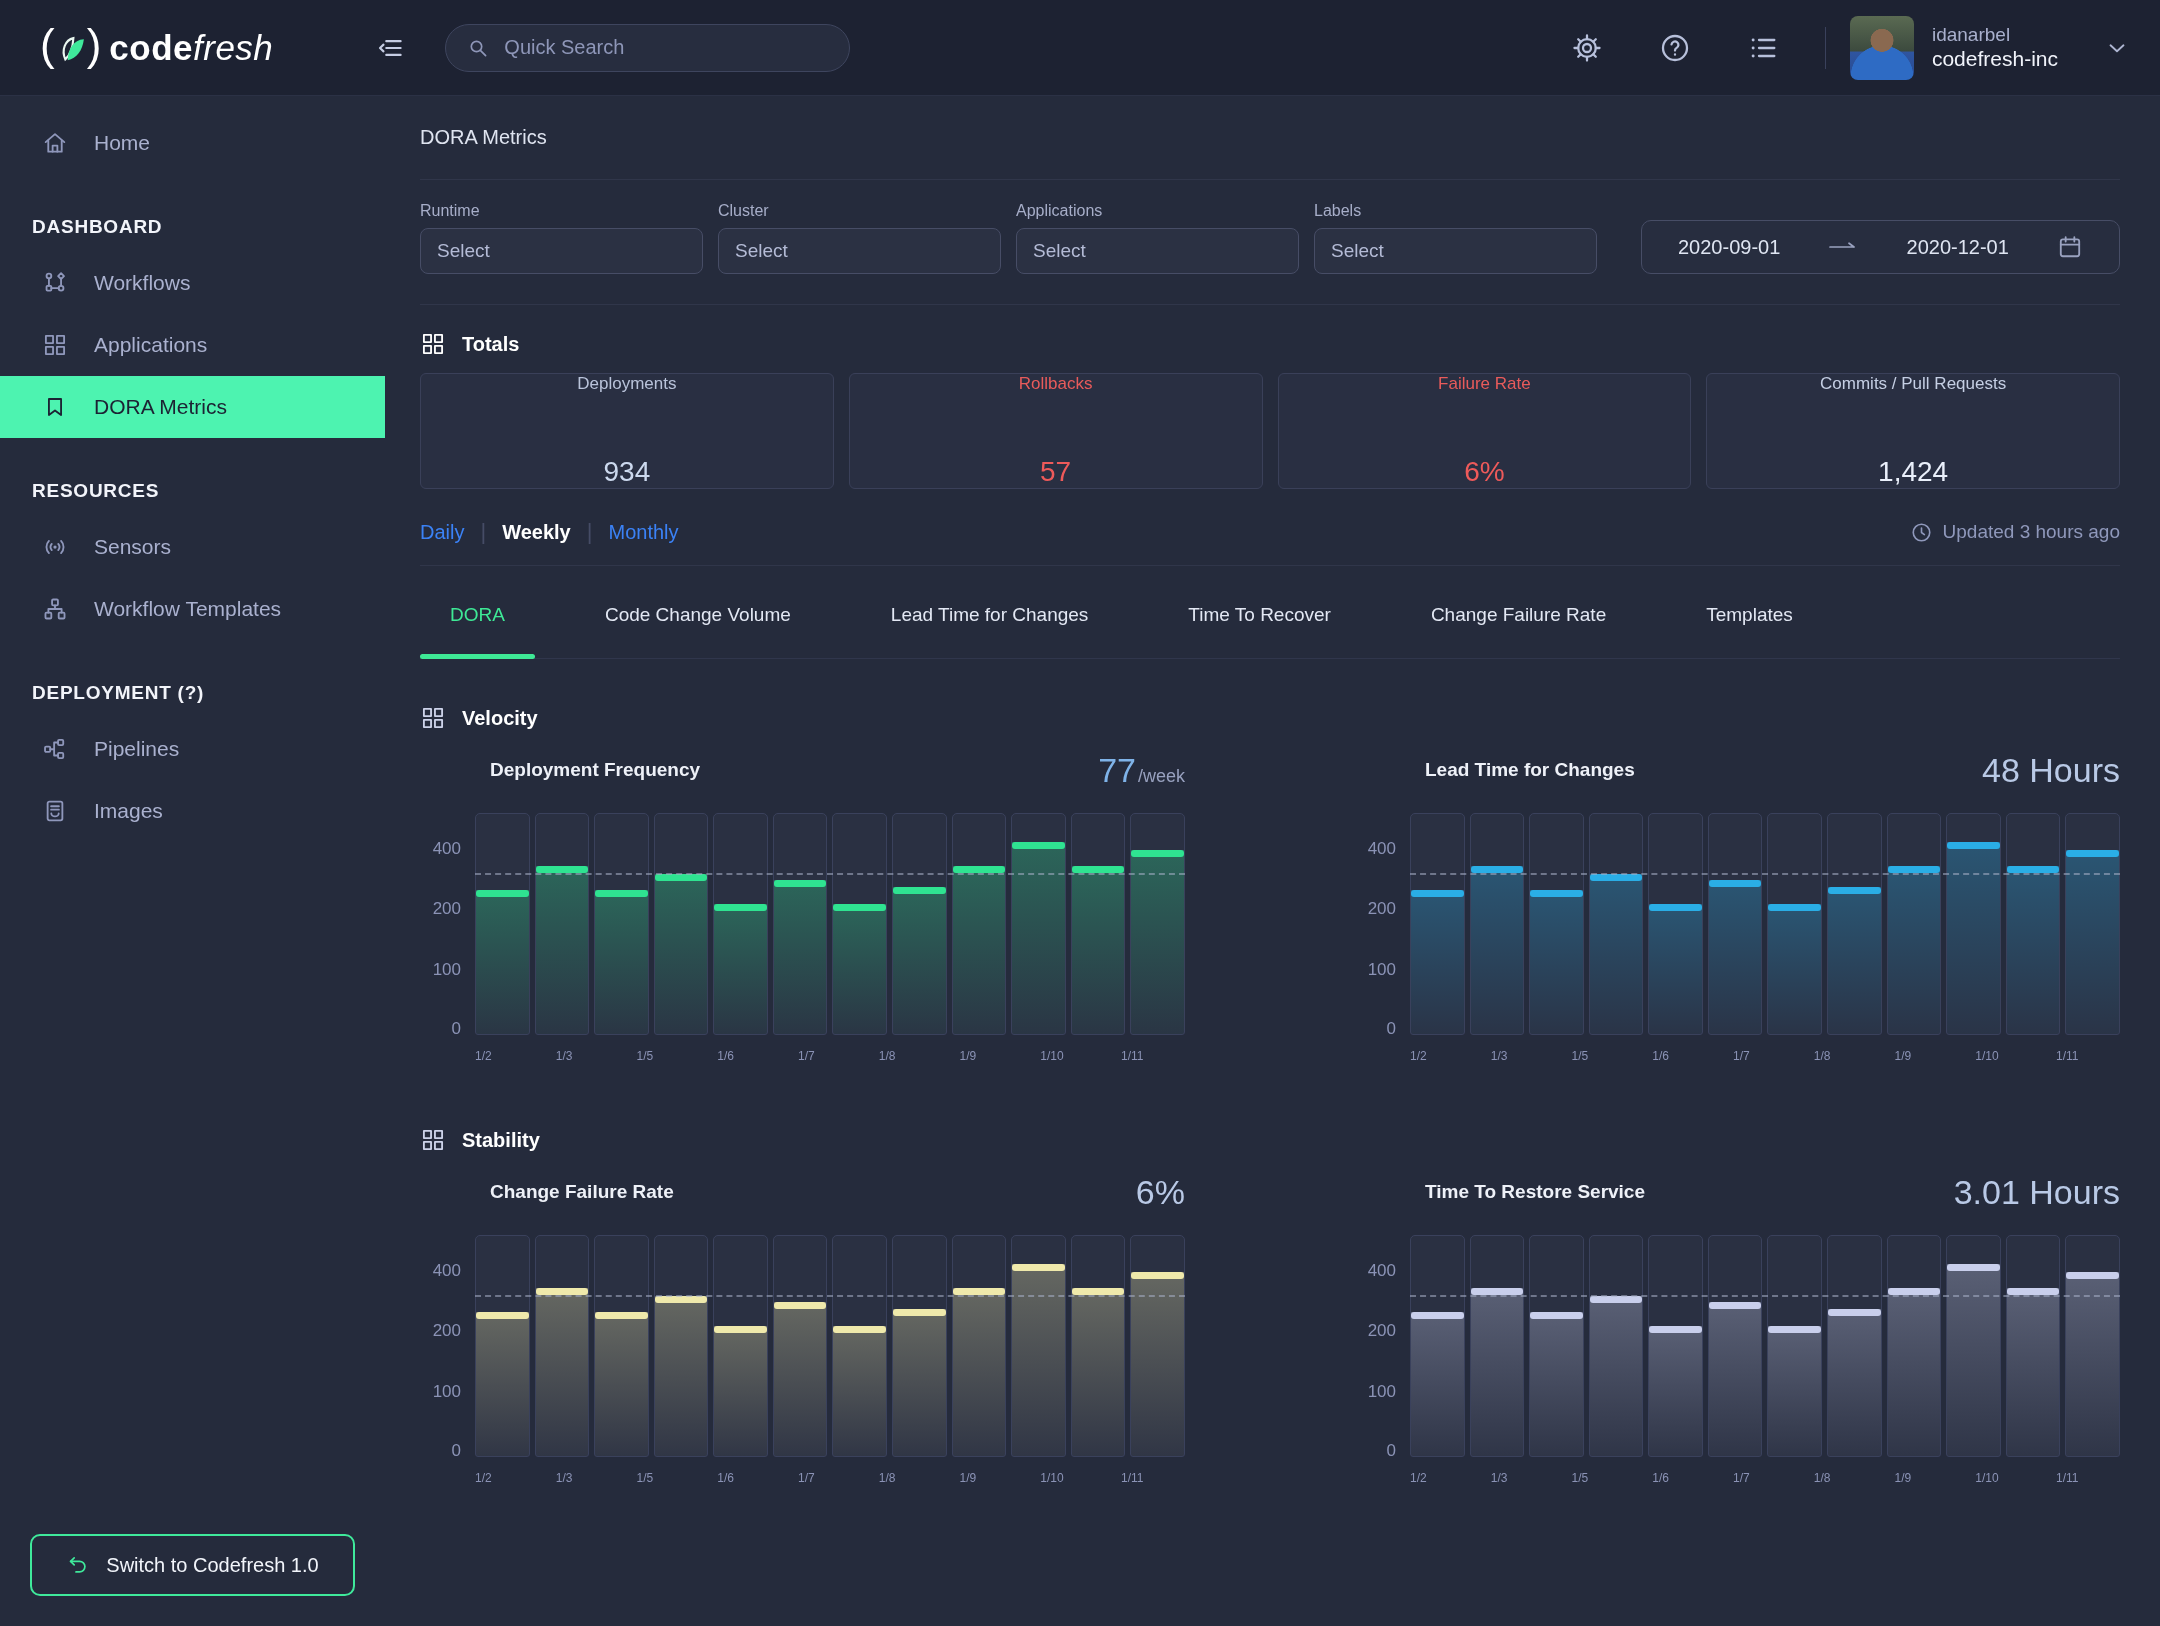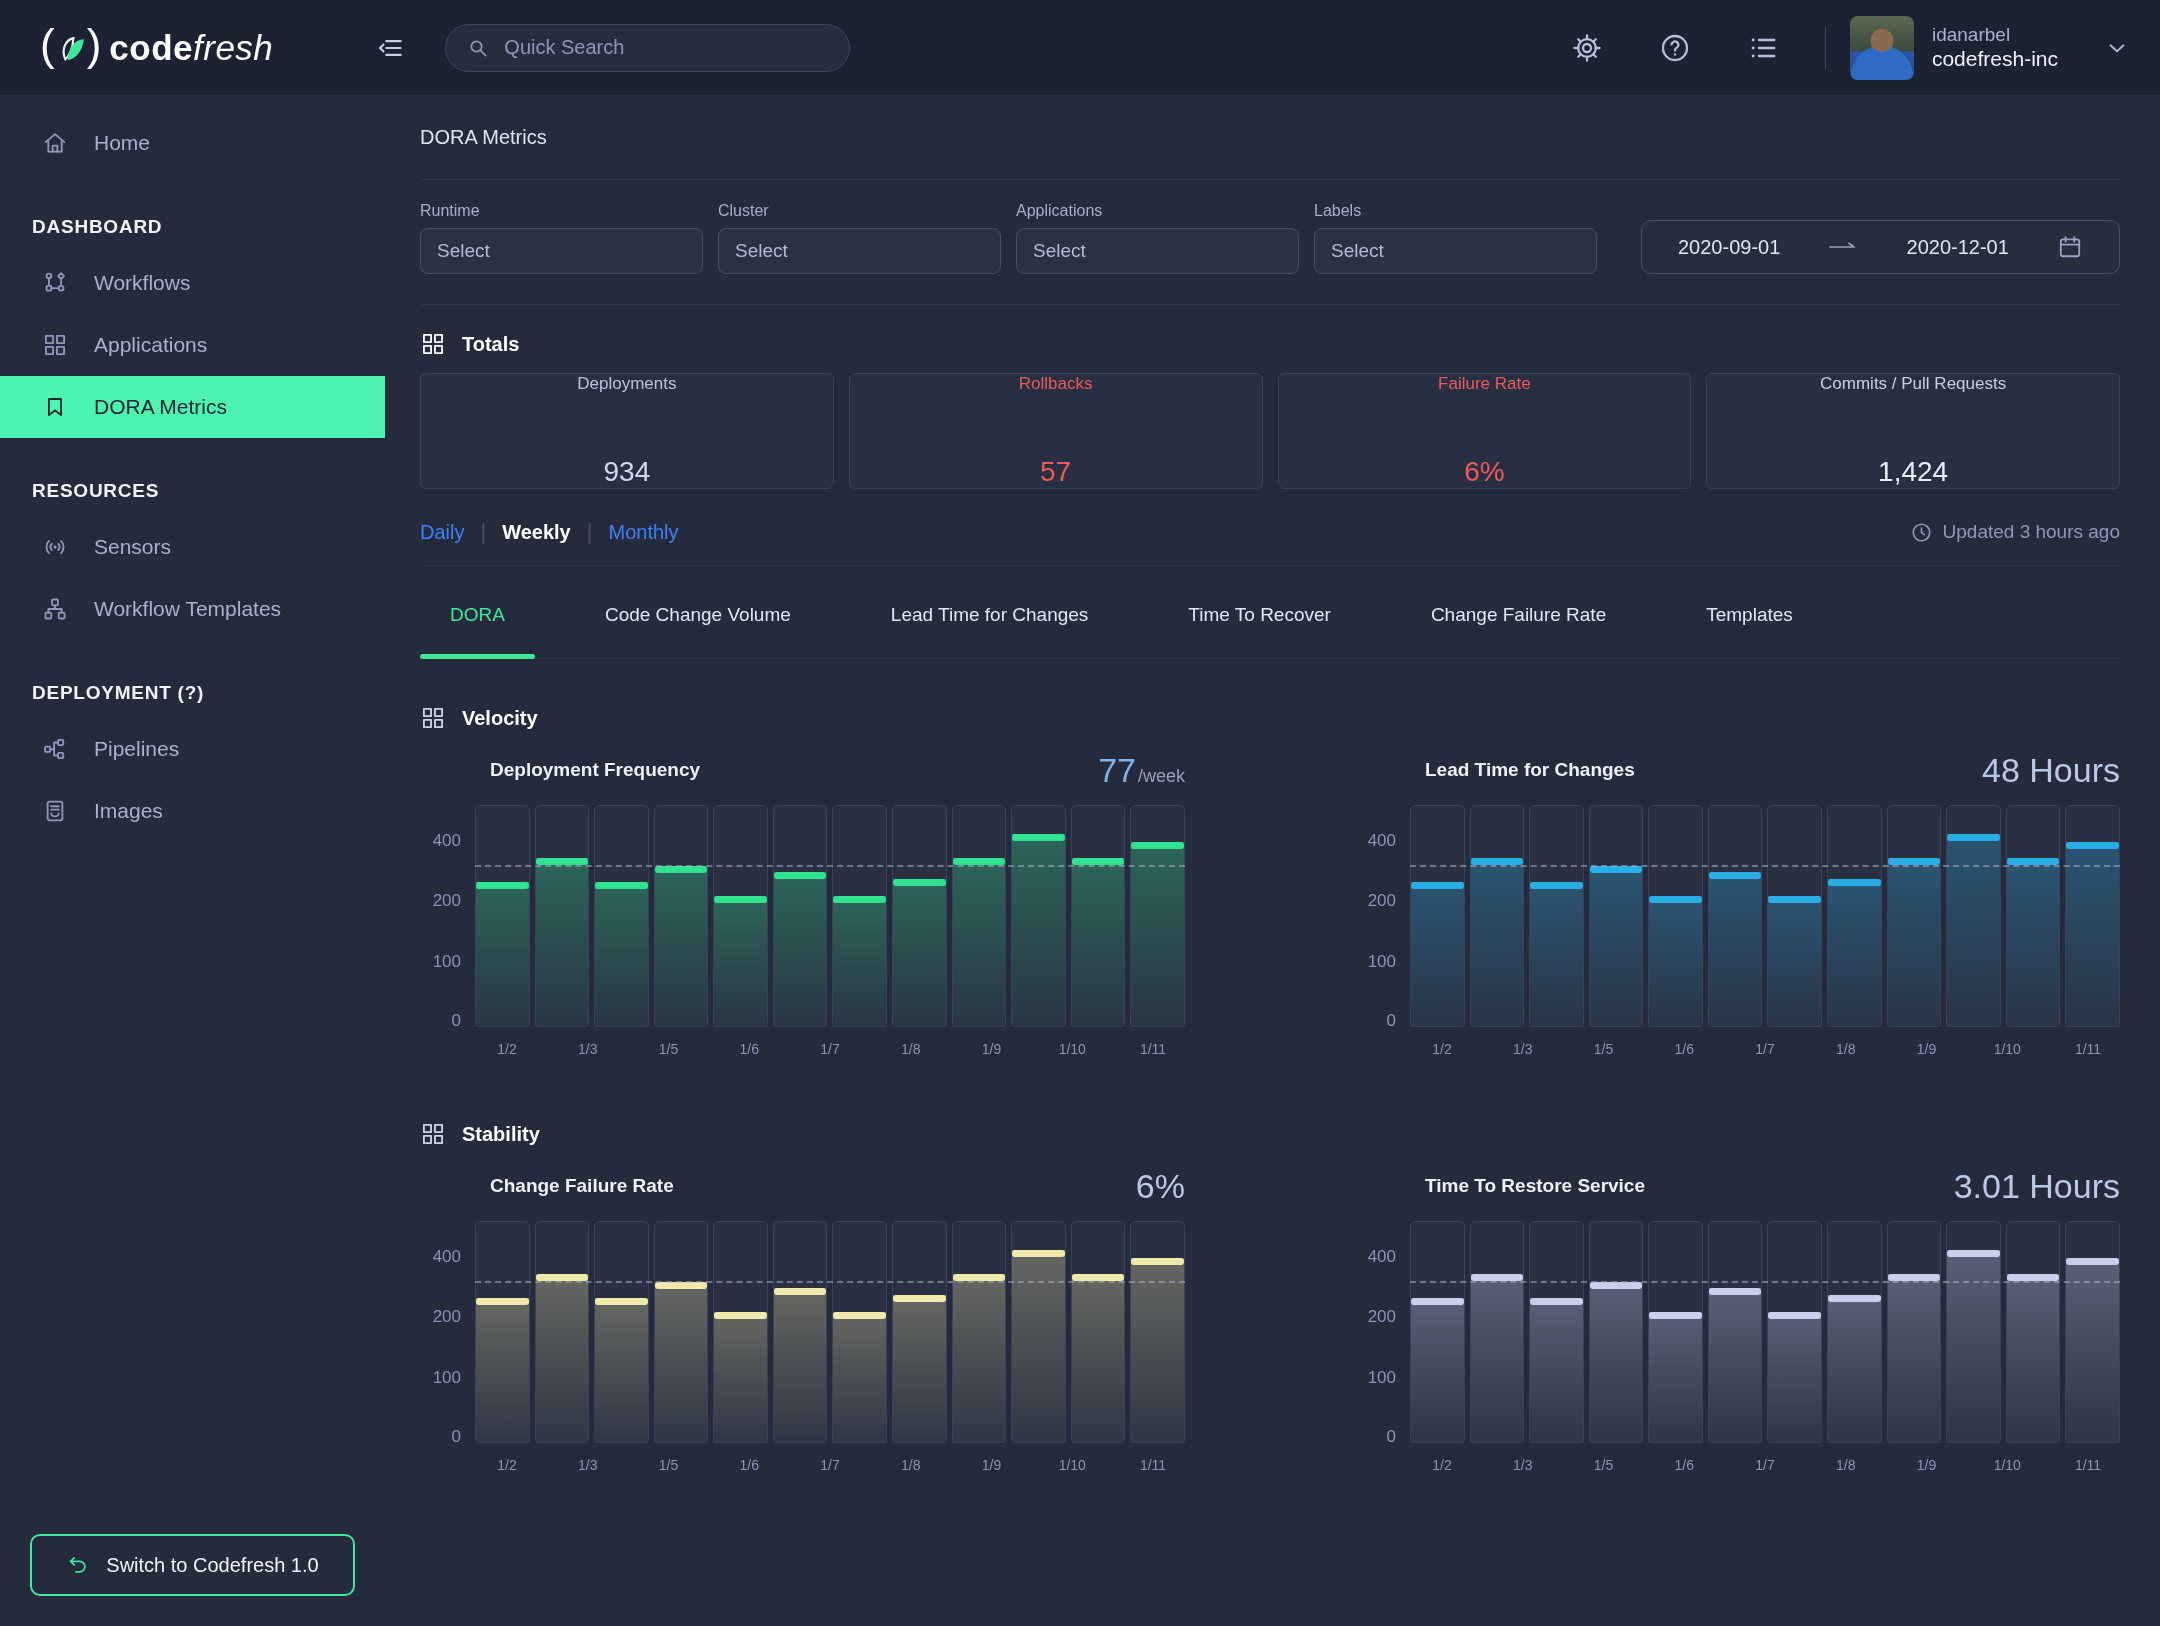--- a/index.html
+++ b/index.html
@@ -133,37 +133,37 @@
     background:#3ee996; border-radius:3px;
   }
 
   .charts-section-header{ margin-top:46px; }
   .charts-grid{ display:flex; gap:170px; margin-top:22px; }
   .chart{ width:792px; }
   .chart-header{ display:flex; align-items:flex-end; padding-left:70px; }
   .chart-title{ font-size:19px; font-weight:700; color:#eef1f8; padding-bottom:6px; }
   .chart-value{ margin-left:auto; font-size:34px; line-height:1; }
   .chart-suffix{ font-size:18px; color:#98a1bf; margin-left:2px; }
-  .chart-body{ display:flex; margin-top:18px; }
+  .chart-body{ display:flex; margin-top:26px; }
   .ylabels{ width:55px; position:relative; height:222px; flex:0 0 auto; }
   .ylabel{ position:absolute; right:14px; font-size:17px; color:#8b93b6; transform:translateY(-50%); }
   .plot{ flex:1; position:relative; height:222px; }
   .cols{ display:flex; gap:5px; height:222px; }
   .col{
     flex:1; position:relative; background:#2a3042;
     border:1px solid #3a415c; border-radius:5px 5px 3px 3px; overflow:hidden;
   }
   .bar{ position:absolute; left:0; right:0; bottom:0; }
   .bar-cap{ height:7px; border-radius:3px; }
   .avg-line{
     position:absolute; left:0; right:0; height:0;
     border-top:2px dashed rgba(168,176,200,.55); z-index:3; pointer-events:none;
   }
   .xlabels{ display:flex; justify-content:space-between; margin:14px 0 0 55px; }
-  .xlabel{ font-size:14px; color:#8b93b6; width:64px; text-align:center; }
+  .xlabel{ font-size:12px; color:#8b93b6; width:64px; }
   .stability-header{ margin-top:64px; }
 </style>
 </head>
 <body>
 
 <div class="topbar">
   <div class="logo">
     <span class="paren">(</span>
     <span class="leaf">
       <svg viewBox="0 0 24 24" width="36" height="36">

